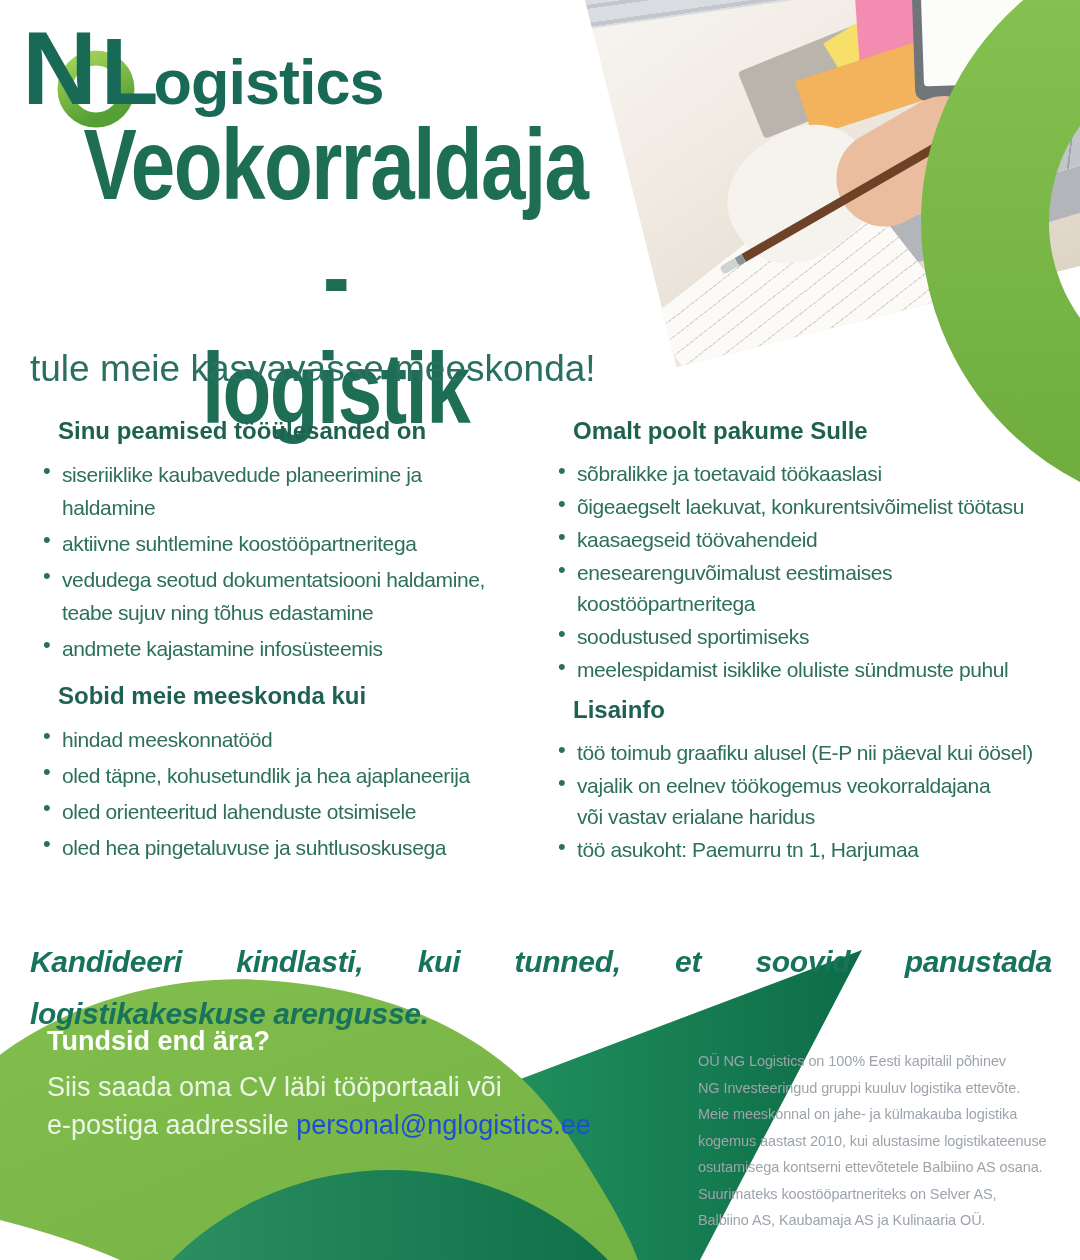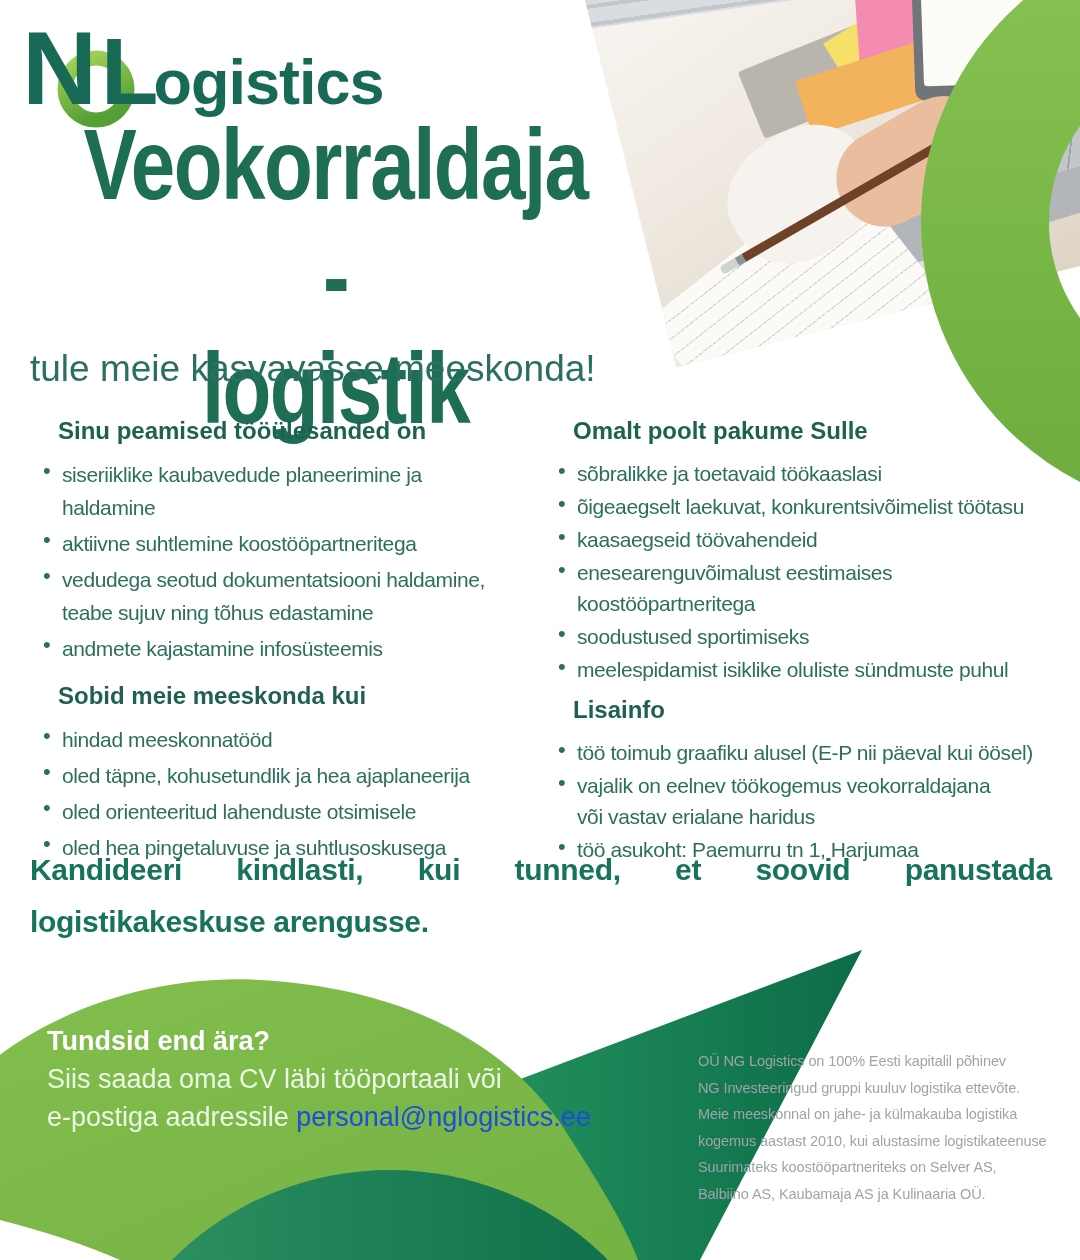--- a/index.html
+++ b/index.html
@@ -59,27 +59,27 @@
   .bullets{margin:12px 0 0 0;}
   .bullets .bullet-item{position:relative;padding-left:32px;margin-bottom:3px;}
   .col-right .bullets .bullet-item{margin-bottom:2px;}
   .bullets .bullet-item::before{content:"\2022";position:absolute;left:13px;top:0;
         font-size:22px;color:#2c6f5c;}
   .bullets .line{font-size:21px;letter-spacing:-0.4px;line-height:33px;white-space:nowrap;color:#2c6f5c;}
   .col-right .bullets .line{line-height:31px;}
   .col-left .bullets{margin-top:12px;}
 
   
-  .statement{position:absolute;left:30px;top:844px;width:1022px;z-index:4;
-             font-size:30px;font-weight:700;color:#17735c;line-height:52px;letter-spacing:-0.3px;}
+  .statement{position:absolute;left:30px;top:936px;width:1022px;z-index:4;
+             font-size:30px;font-weight:700;color:#17735c;line-height:52px;letter-spacing:-0.3px;font-style:italic;}
   .statement .just{text-align:justify;text-align-last:justify;}
 
   
   .apply{position:absolute;left:47px;top:1022px;z-index:4;}
-  .apply .q{font-size:27px;font-weight:700;color:#ffffff;line-height:38px;}
+  .apply .q{font-size:27px;font-weight:700;color:#ffffff;line-height:38px;margin-bottom:8px;}
   .apply .a-line{font-size:27px;color:#ecf6e6;line-height:38px;}
   .apply a{color:#1d4ed8;text-decoration:none;}
 
   
   .about{position:absolute;left:698px;top:1048px;z-index:4;}
   .about .line{font-size:14.5px;letter-spacing:-0.1px;color:#9da4ac;line-height:26.5px;white-space:nowrap;}
 </style>
 </head>
 <body>
 
@@ -254,20 +254,23 @@
       <div class="line">
         <div class="line">NG Investeeringud gruppi kuuluv logistika ettevõte.</div>
       </div>
       <div class="line">
         <div class="line">Meie meeskonnal on jahe- ja külmakauba logistika</div>
       </div>
       <div class="line">
         <div class="line">kogemus aastast 2010, kui alustasime logistikateenuse</div>
       </div>
       <div class="line">
+        <div class="line">osutamisega kontserni ettevõtetele Balbiino AS osana.</div>
+      </div>
+      <div class="line">
         <div class="line">Suurimateks koostööpartneriteks on Selver AS,</div>
       </div>
       <div class="line">
         <div class="line">Balbiino AS, Kaubamaja AS ja Kulinaaria OÜ.</div>
       </div>
     </div>
 
 </div>
 
 </body></html>

